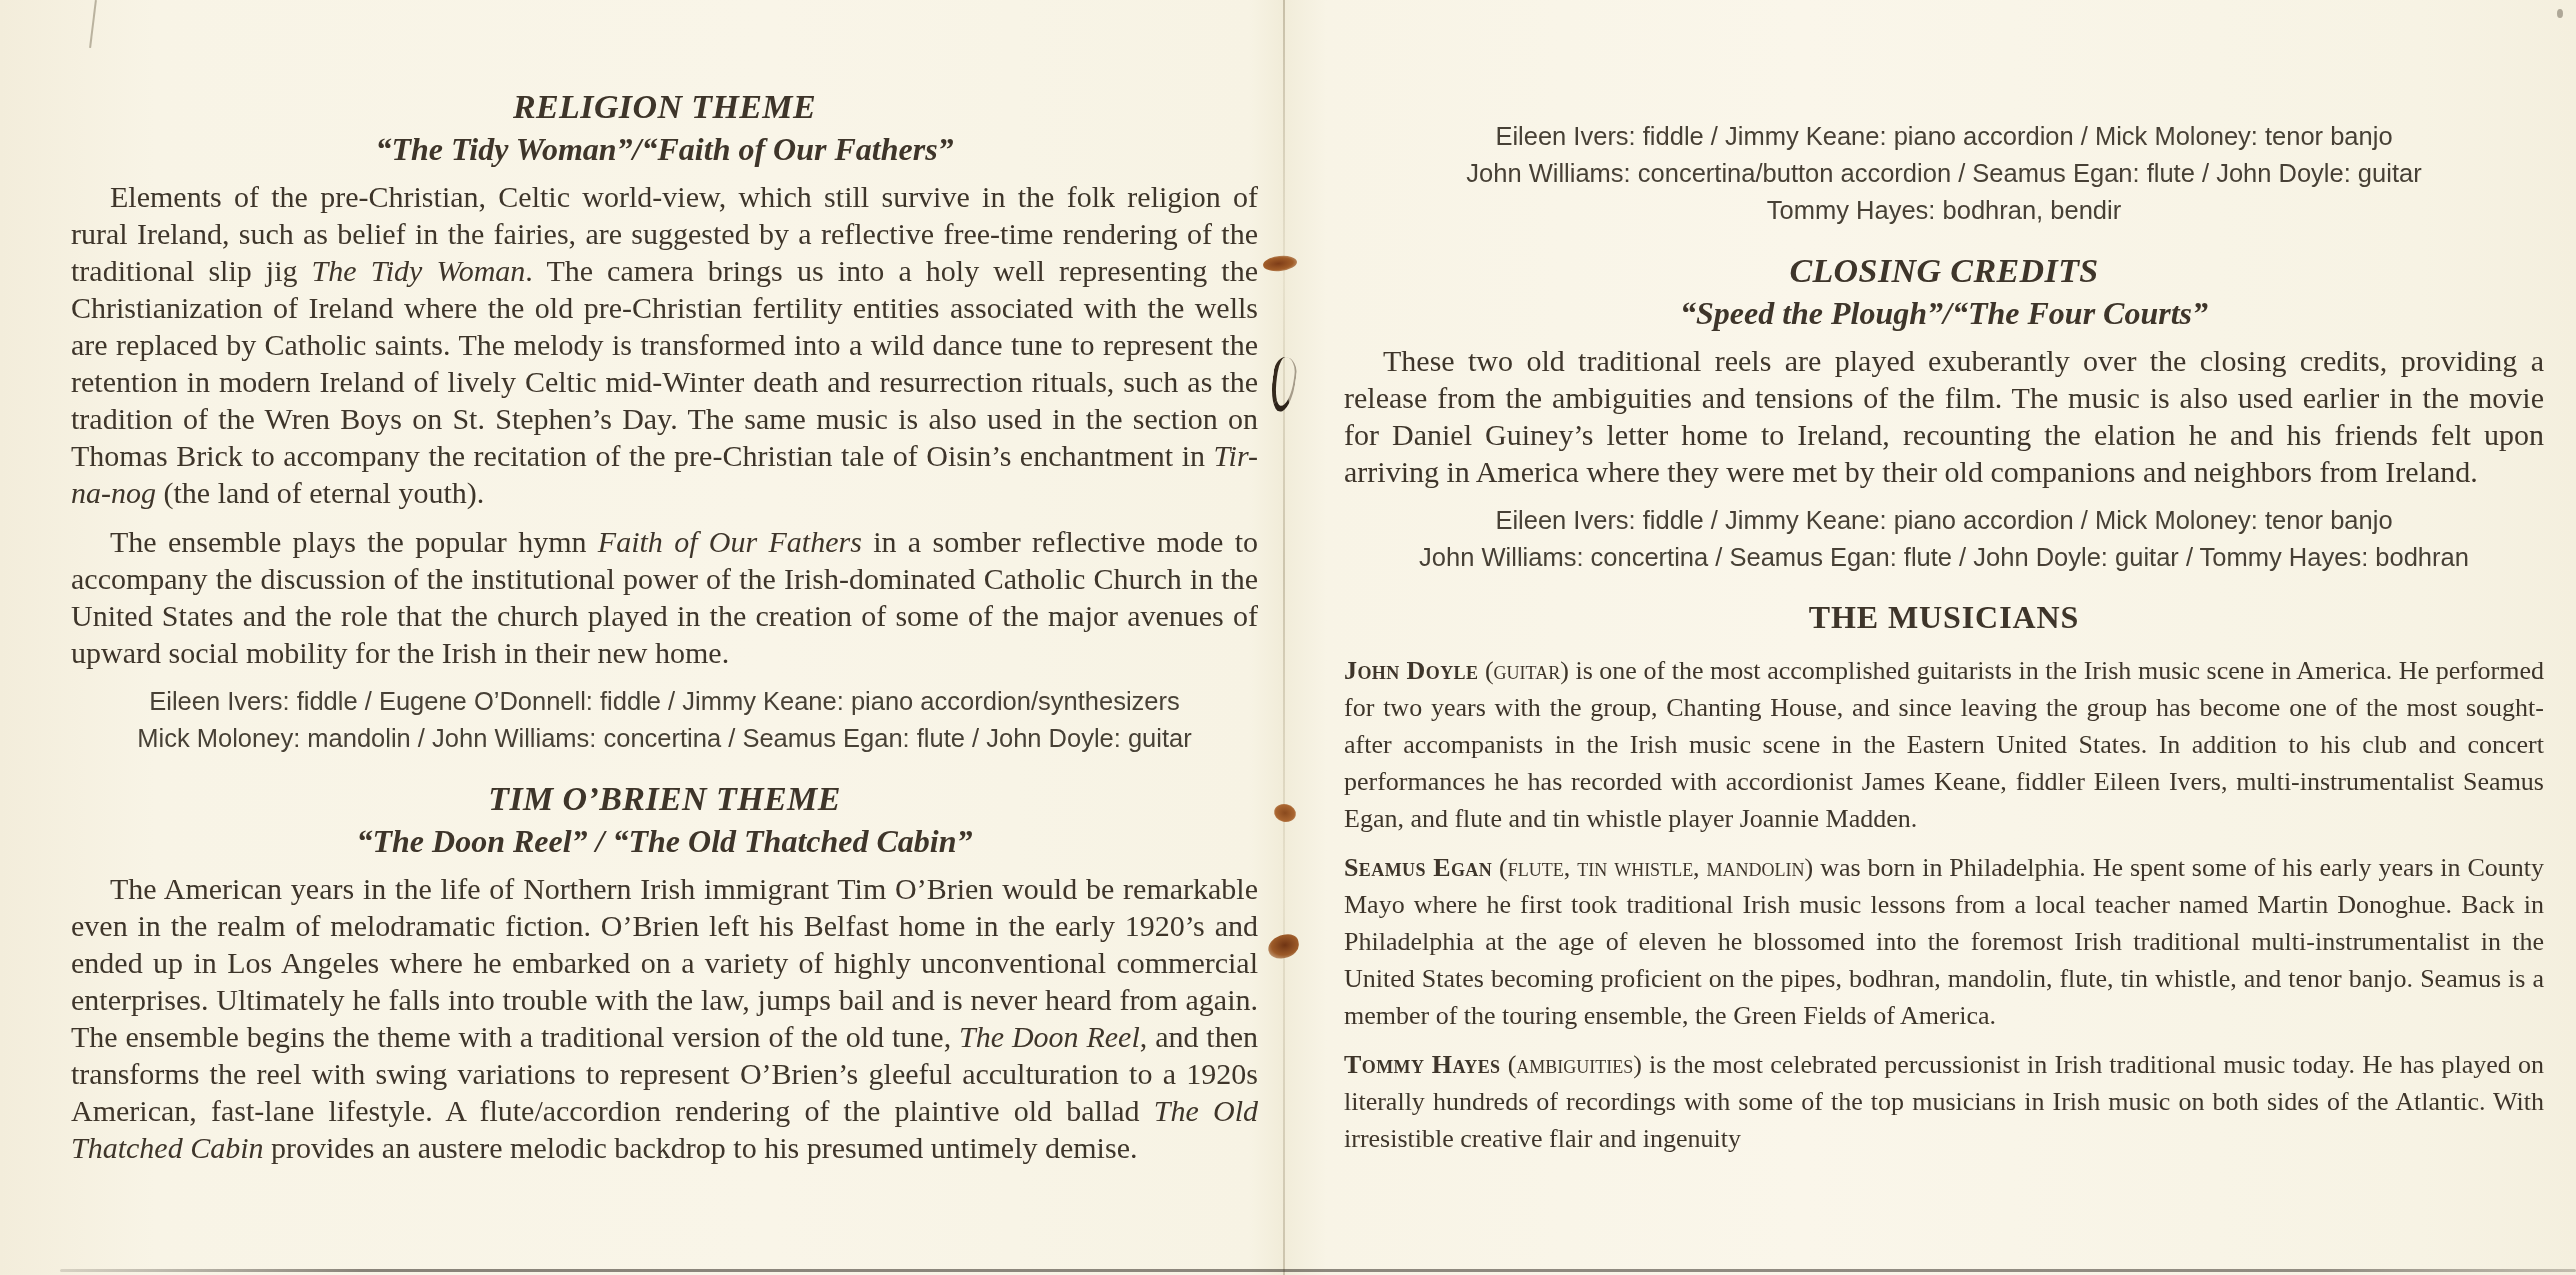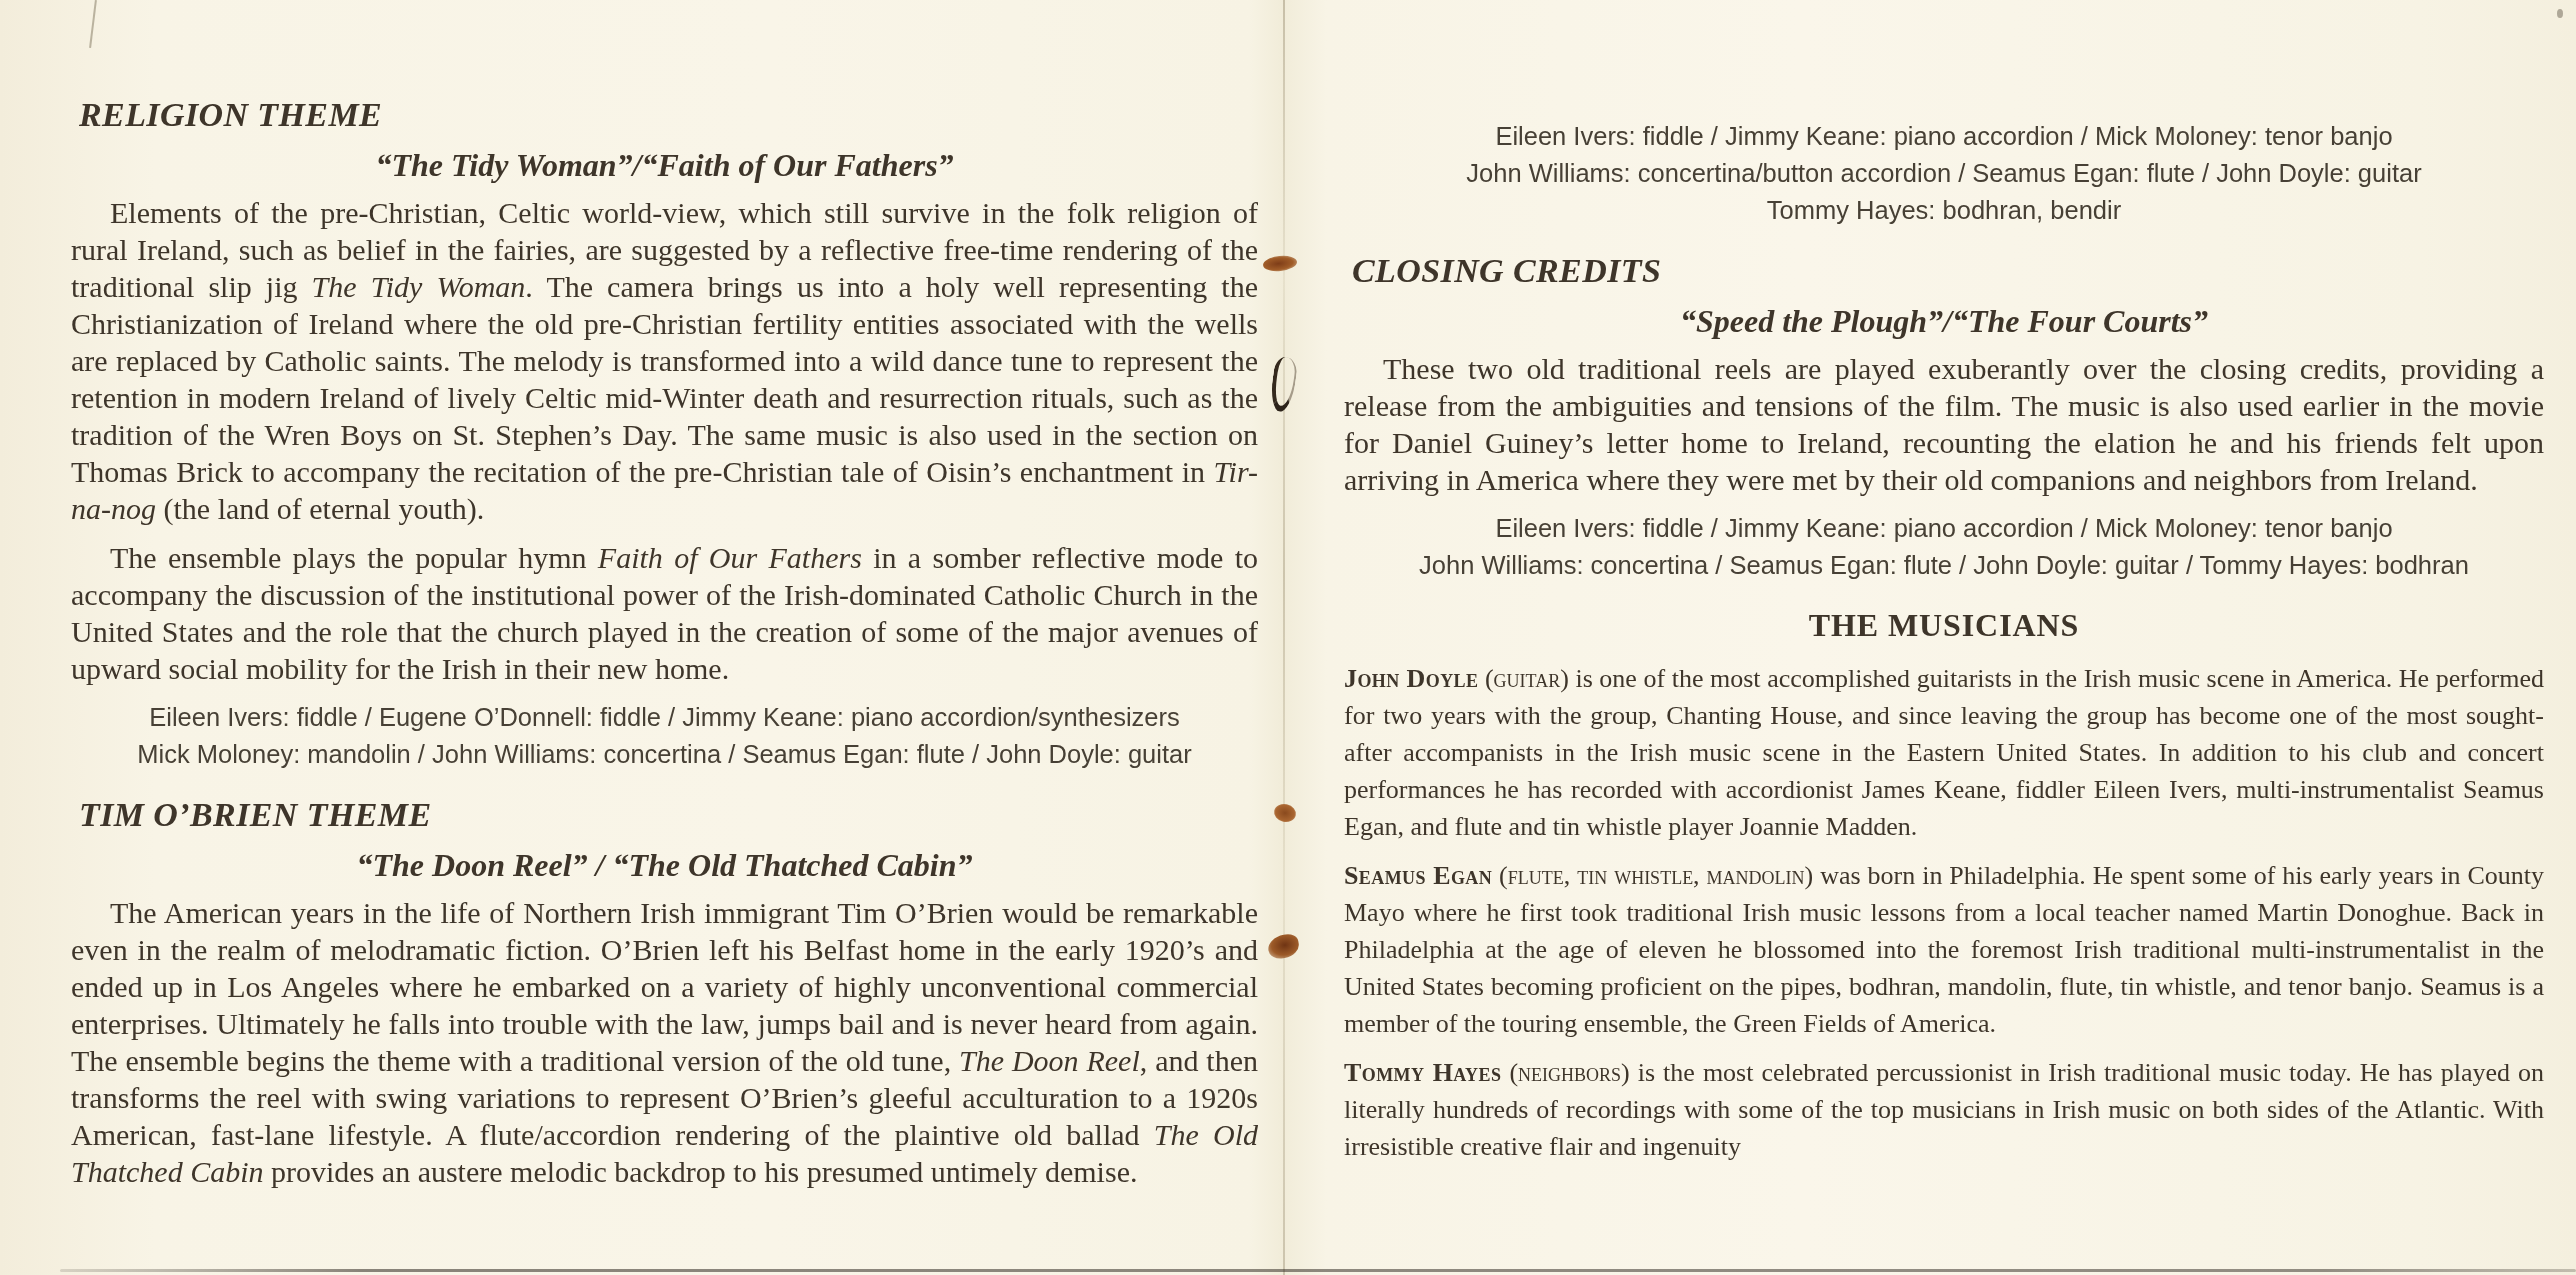--- a/index.html
+++ b/index.html
@@ -25,22 +25,22 @@
     position: absolute; left: 71px; top: 85px; width: 1187px;
   }
   .page-right {
     position: absolute; left: 1344px; top: 116px; width: 1200px;
   }
 
   
   .theme-heading {
     font-weight: bold; font-style: italic;
     font-size: 34px; line-height: 43px;
-    letter-spacing: 0.4px;
-    margin: 8px;
+    text-align: center; letter-spacing: 0.4px;
+    margin: 0;
   }
   .theme-subheading {
     font-weight: bold; font-style: italic;
     font-size: 32px; line-height: 43px;
     text-align: center;
     margin: 0 0 6.8px 0;
   }
   .body-text {
     font-size: 30px; line-height: 37px;
     text-align: justify;
@@ -182,21 +182,21 @@
       </p>
 
       <p class="bio">
         <span class="musician-name">Seamus Egan</span>
         <span class="musician-instruments">(flute, tin whistle, mandolin)</span>
         <span>was born in Philadelphia.  He spent some of his early years in County Mayo where he first took traditional Irish music lessons from a local teacher named Martin Donoghue.  Back in Philadelphia at the age of eleven he blossomed into the foremost Irish traditional multi-instrumentalist in the United States becoming proficient on the pipes, bodhran, mandolin, flute, tin whistle, and tenor banjo.  Seamus is a member of the touring ensemble, the Green Fields of America.</span>
       </p>
 
       <p class="bio">
         <span class="musician-name">Tommy Hayes</span>
-        <span class="musician-instruments">(neighbors)</span>
+        <span class="musician-instruments">(ambiguities)</span>
         <span>is the most celebrated percussionist in Irish traditional music today.  He has played on literally hundreds of recordings with some of the top musicians in Irish music on both sides of the Atlantic.  With irresistible creative flair and ingenuity</span>
       </p>
     </div>
 
   </div>
 
   <div class="fold-line"></div>
   <div class="rust-stain-1"></div>
   <div class="staple-mark"></div>
   <div class="rust-stain-2"></div>

